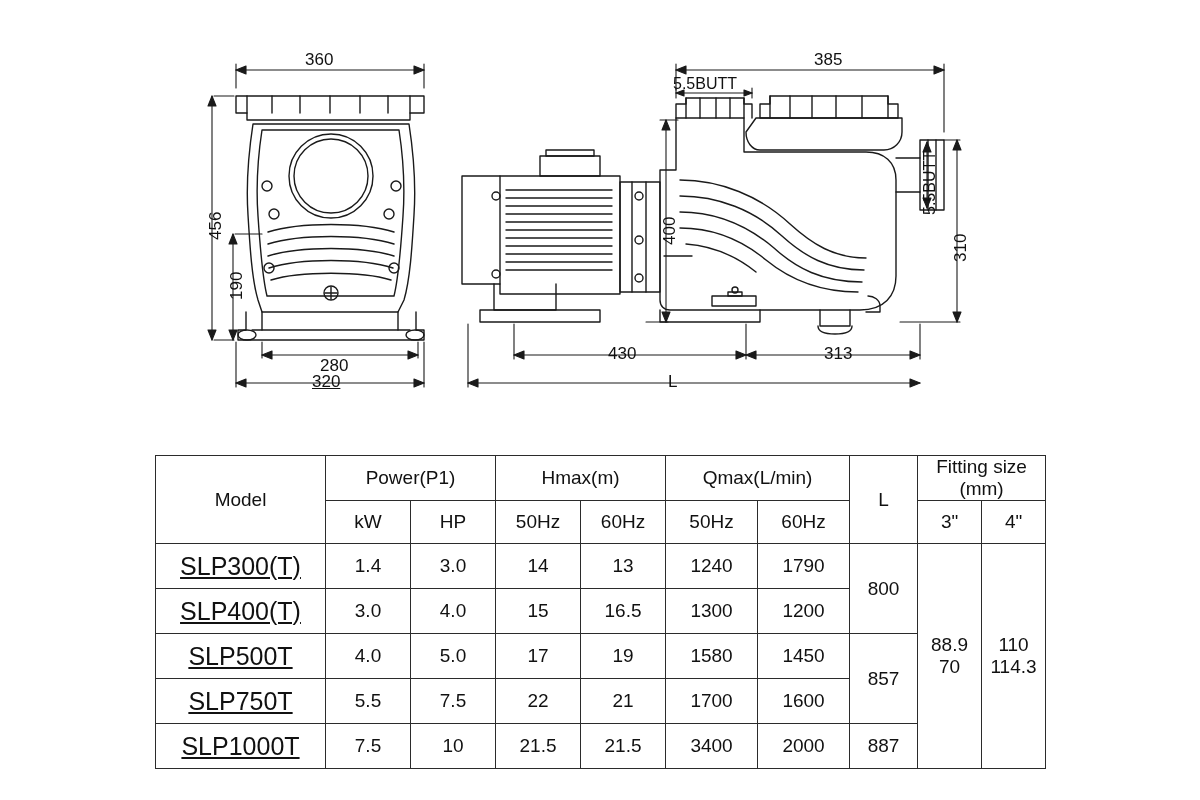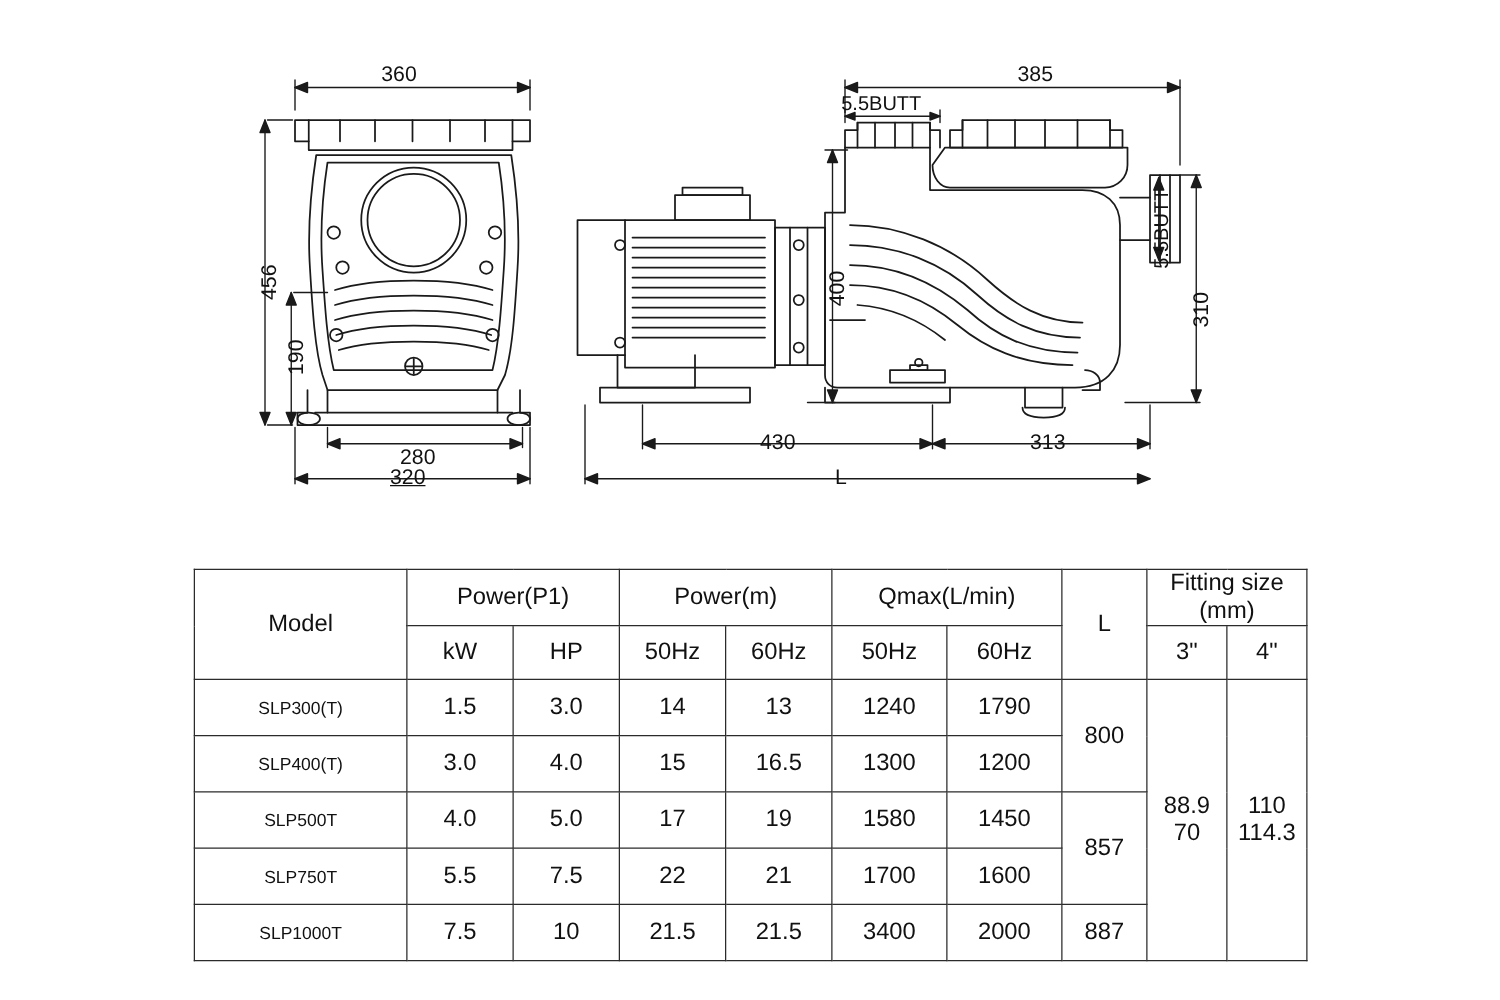--- a/index.html
+++ b/index.html
@@ -65,21 +65,22 @@
     height: 40px;
     font-family: "Liberation Sans", sans-serif;
   }
   table.spec .hdr {
     height: 42px;
   }
   table.spec .tall {
     height: 44px;
   }
   table.spec td.model-cell {
-    font-size: 14px;
+    font-size: 25px;
+    text-decoration: underline;
   }
 
   .wm {
     position: absolute;
     left: 370px;
     top: 440px;
     font-size: 52px;
     color: rgba(160,185,160,0.30);
     font-family: "Liberation Serif", serif;
     letter-spacing: 2px;
@@ -292,21 +293,21 @@
         <col style="width:92px">
         <col style="width:68px">
         <col style="width:64px">
         <col style="width:64px">
       </colgroup>
       <tbody>
 
         <tr>
           <td class="hdr" rowspan="2">Model</td>
           <td class="hdr" colspan="2">Power(P1)</td>
-          <td class="hdr" colspan="2">Power(m)</td>
+          <td class="hdr" colspan="2">Hmax(m)</td>
           <td class="hdr" colspan="2">Qmax(L/min)</td>
           <td class="hdr" rowspan="2">L</td>
           <td class="hdr" colspan="2">
             <div>Fitting size</div>
             <div>(mm)</div>
           </td>
         </tr>
 
         <tr>
           <td class="hdr">kW</td>
@@ -314,21 +315,21 @@
           <td class="hdr">50Hz</td>
           <td class="hdr">60Hz</td>
           <td class="hdr">50Hz</td>
           <td class="hdr">60Hz</td>
           <td class="hdr">3"</td>
           <td class="hdr">4"</td>
         </tr>
 
         <tr>
           <td class="tall model-cell">SLP300(T)</td>
-          <td class="tall">1.5</td>
+          <td class="tall">1.4</td>
           <td class="tall">3.0</td>
           <td class="tall">14</td>
           <td class="tall">13</td>
           <td class="tall">1240</td>
           <td class="tall">1790</td>
           <td class="tall" rowspan="2">800</td>
           <td class="tall" rowspan="5">
             <div>88.9</div>
             <div>70</div>
           </td>

